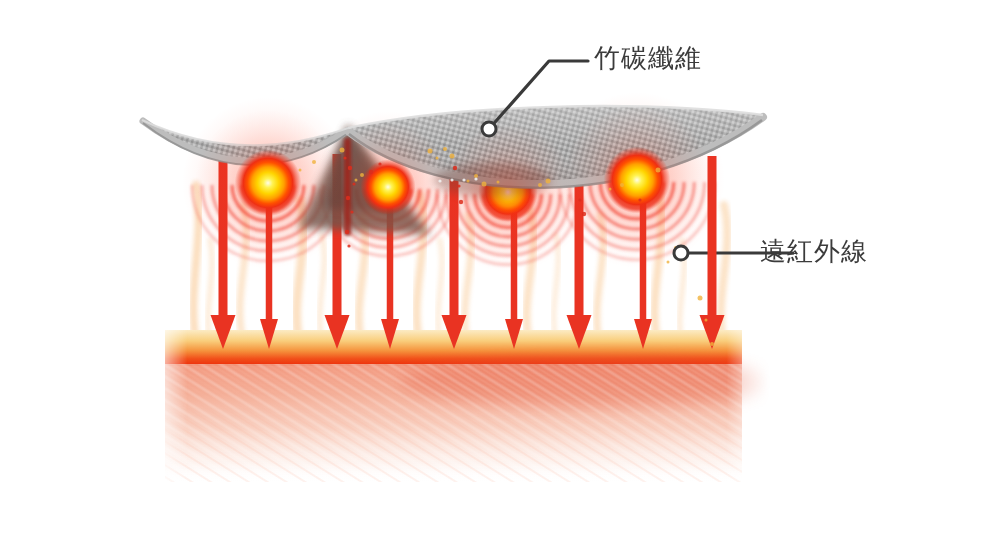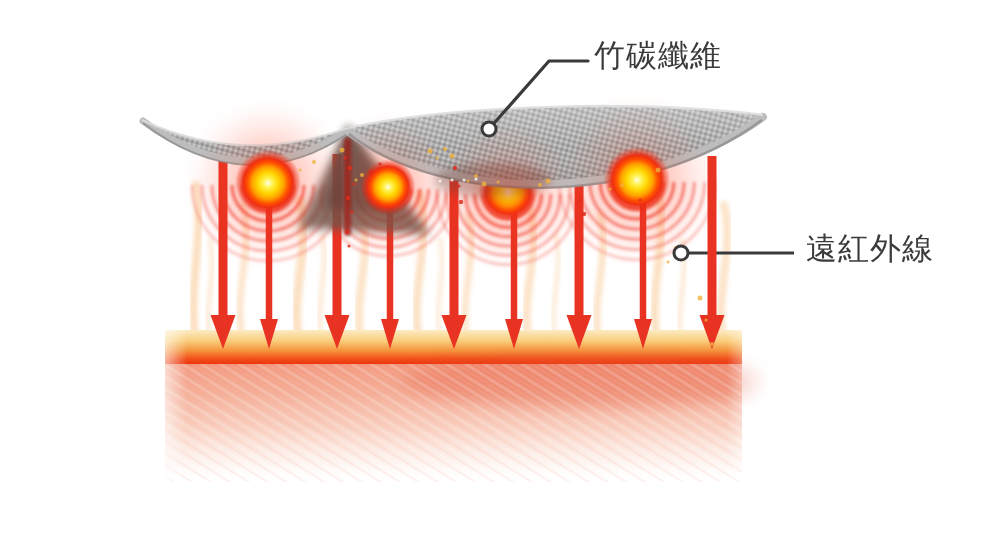--- a/index.html
+++ b/index.html
@@ -1,22 +1,22 @@
 <!DOCTYPE html>
 <html><head>
 <meta charset="utf-8">
 <style>
   html,body{margin:0;padding:0;background:#fff;}
   .stage{position:relative;width:1000px;height:560px;background:#fff;overflow:hidden;
          font-family:"DejaVu Sans","Liberation Sans",sans-serif;}
   .stage svg{position:absolute;left:0;top:0;}
-  .callout-label{position:absolute;font-size:31px;line-height:34px;color:#3b3b3b;
-                 font-weight:500;letter-spacing:1px;white-space:nowrap;font-family:Liberation Mono, monospace;}
+  .callout-label{position:absolute;font-size:26px;line-height:34px;color:#3b3b3b;
+                 font-weight:500;letter-spacing:1px;white-space:nowrap;}
   #fabric-label{left:594px;top:41px;}
-  #infrared-label{left:806px;top:234px;}
+  #infrared-label{left:760px;top:234px;}
 </style>
 </head>
 <body>
 
 <div class="stage">
 <svg width="1000" height="560" viewBox="0 0 1000 560" xmlns="http://www.w3.org/2000/svg">
   <defs>
     <filter id="b2" x="-50%" y="-50%" width="200%" height="200%">
           <feGaussianBlur stdDeviation="1.6"></feGaussianBlur>
         </filter>

